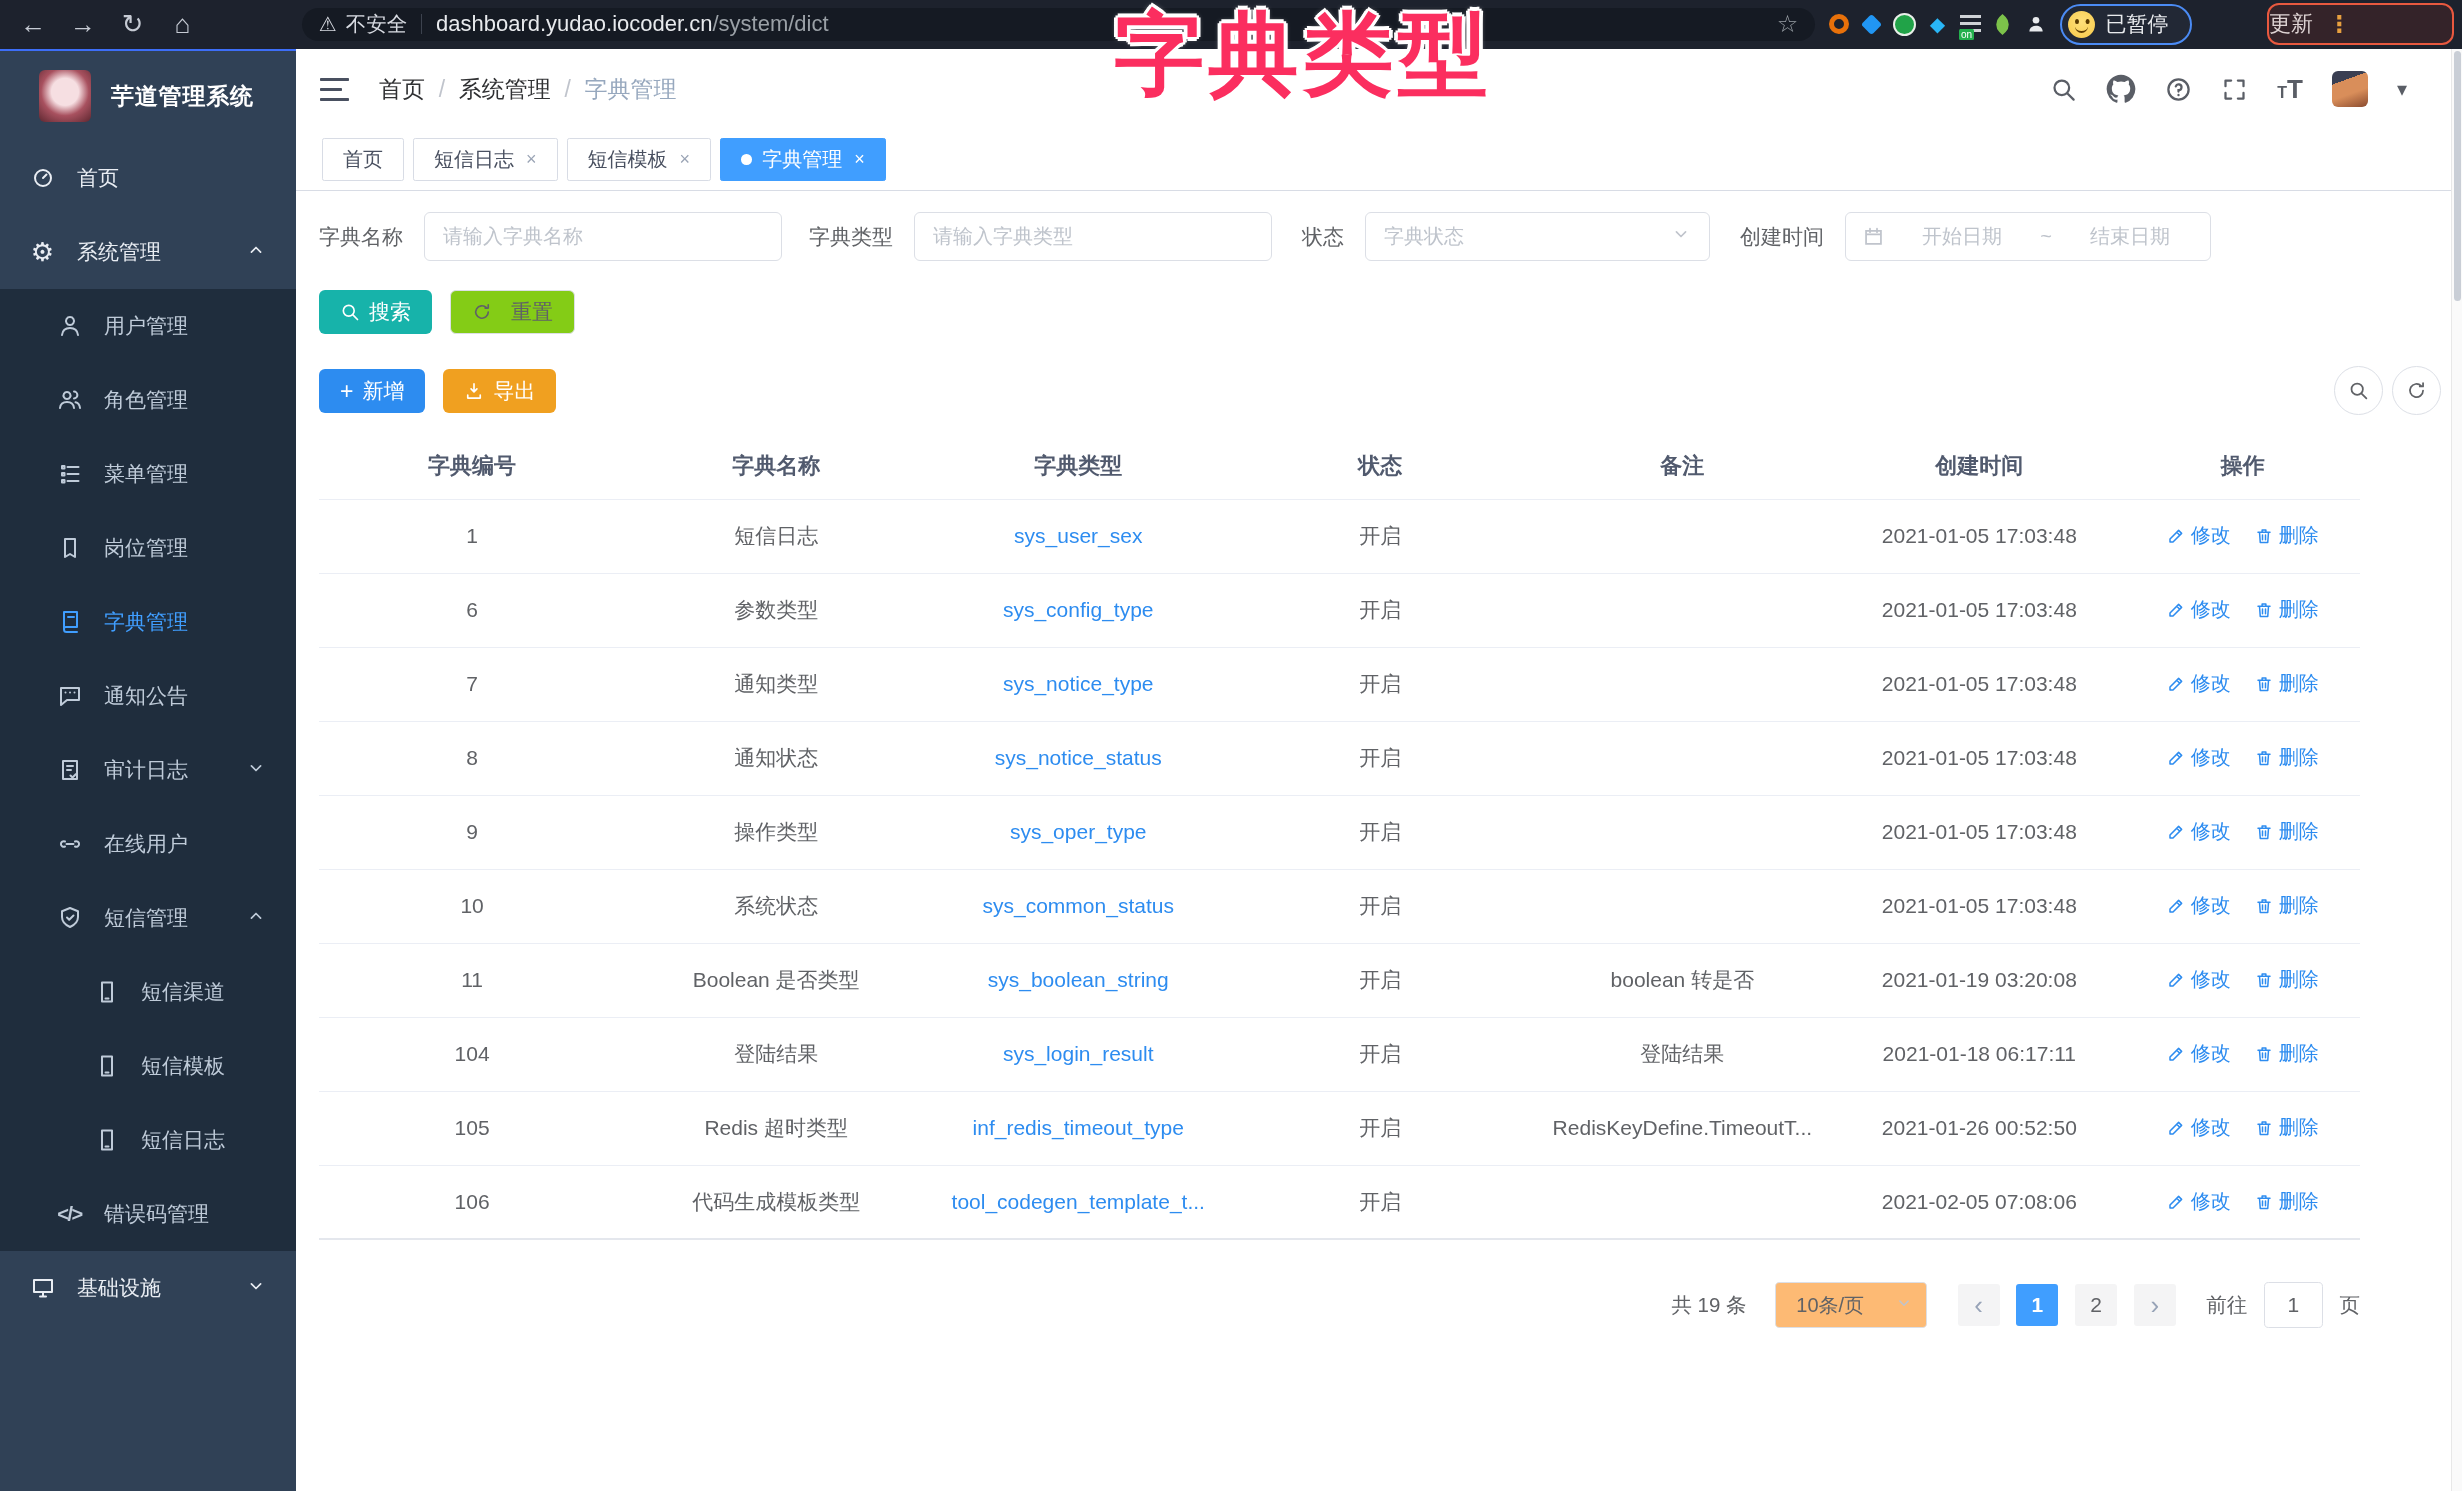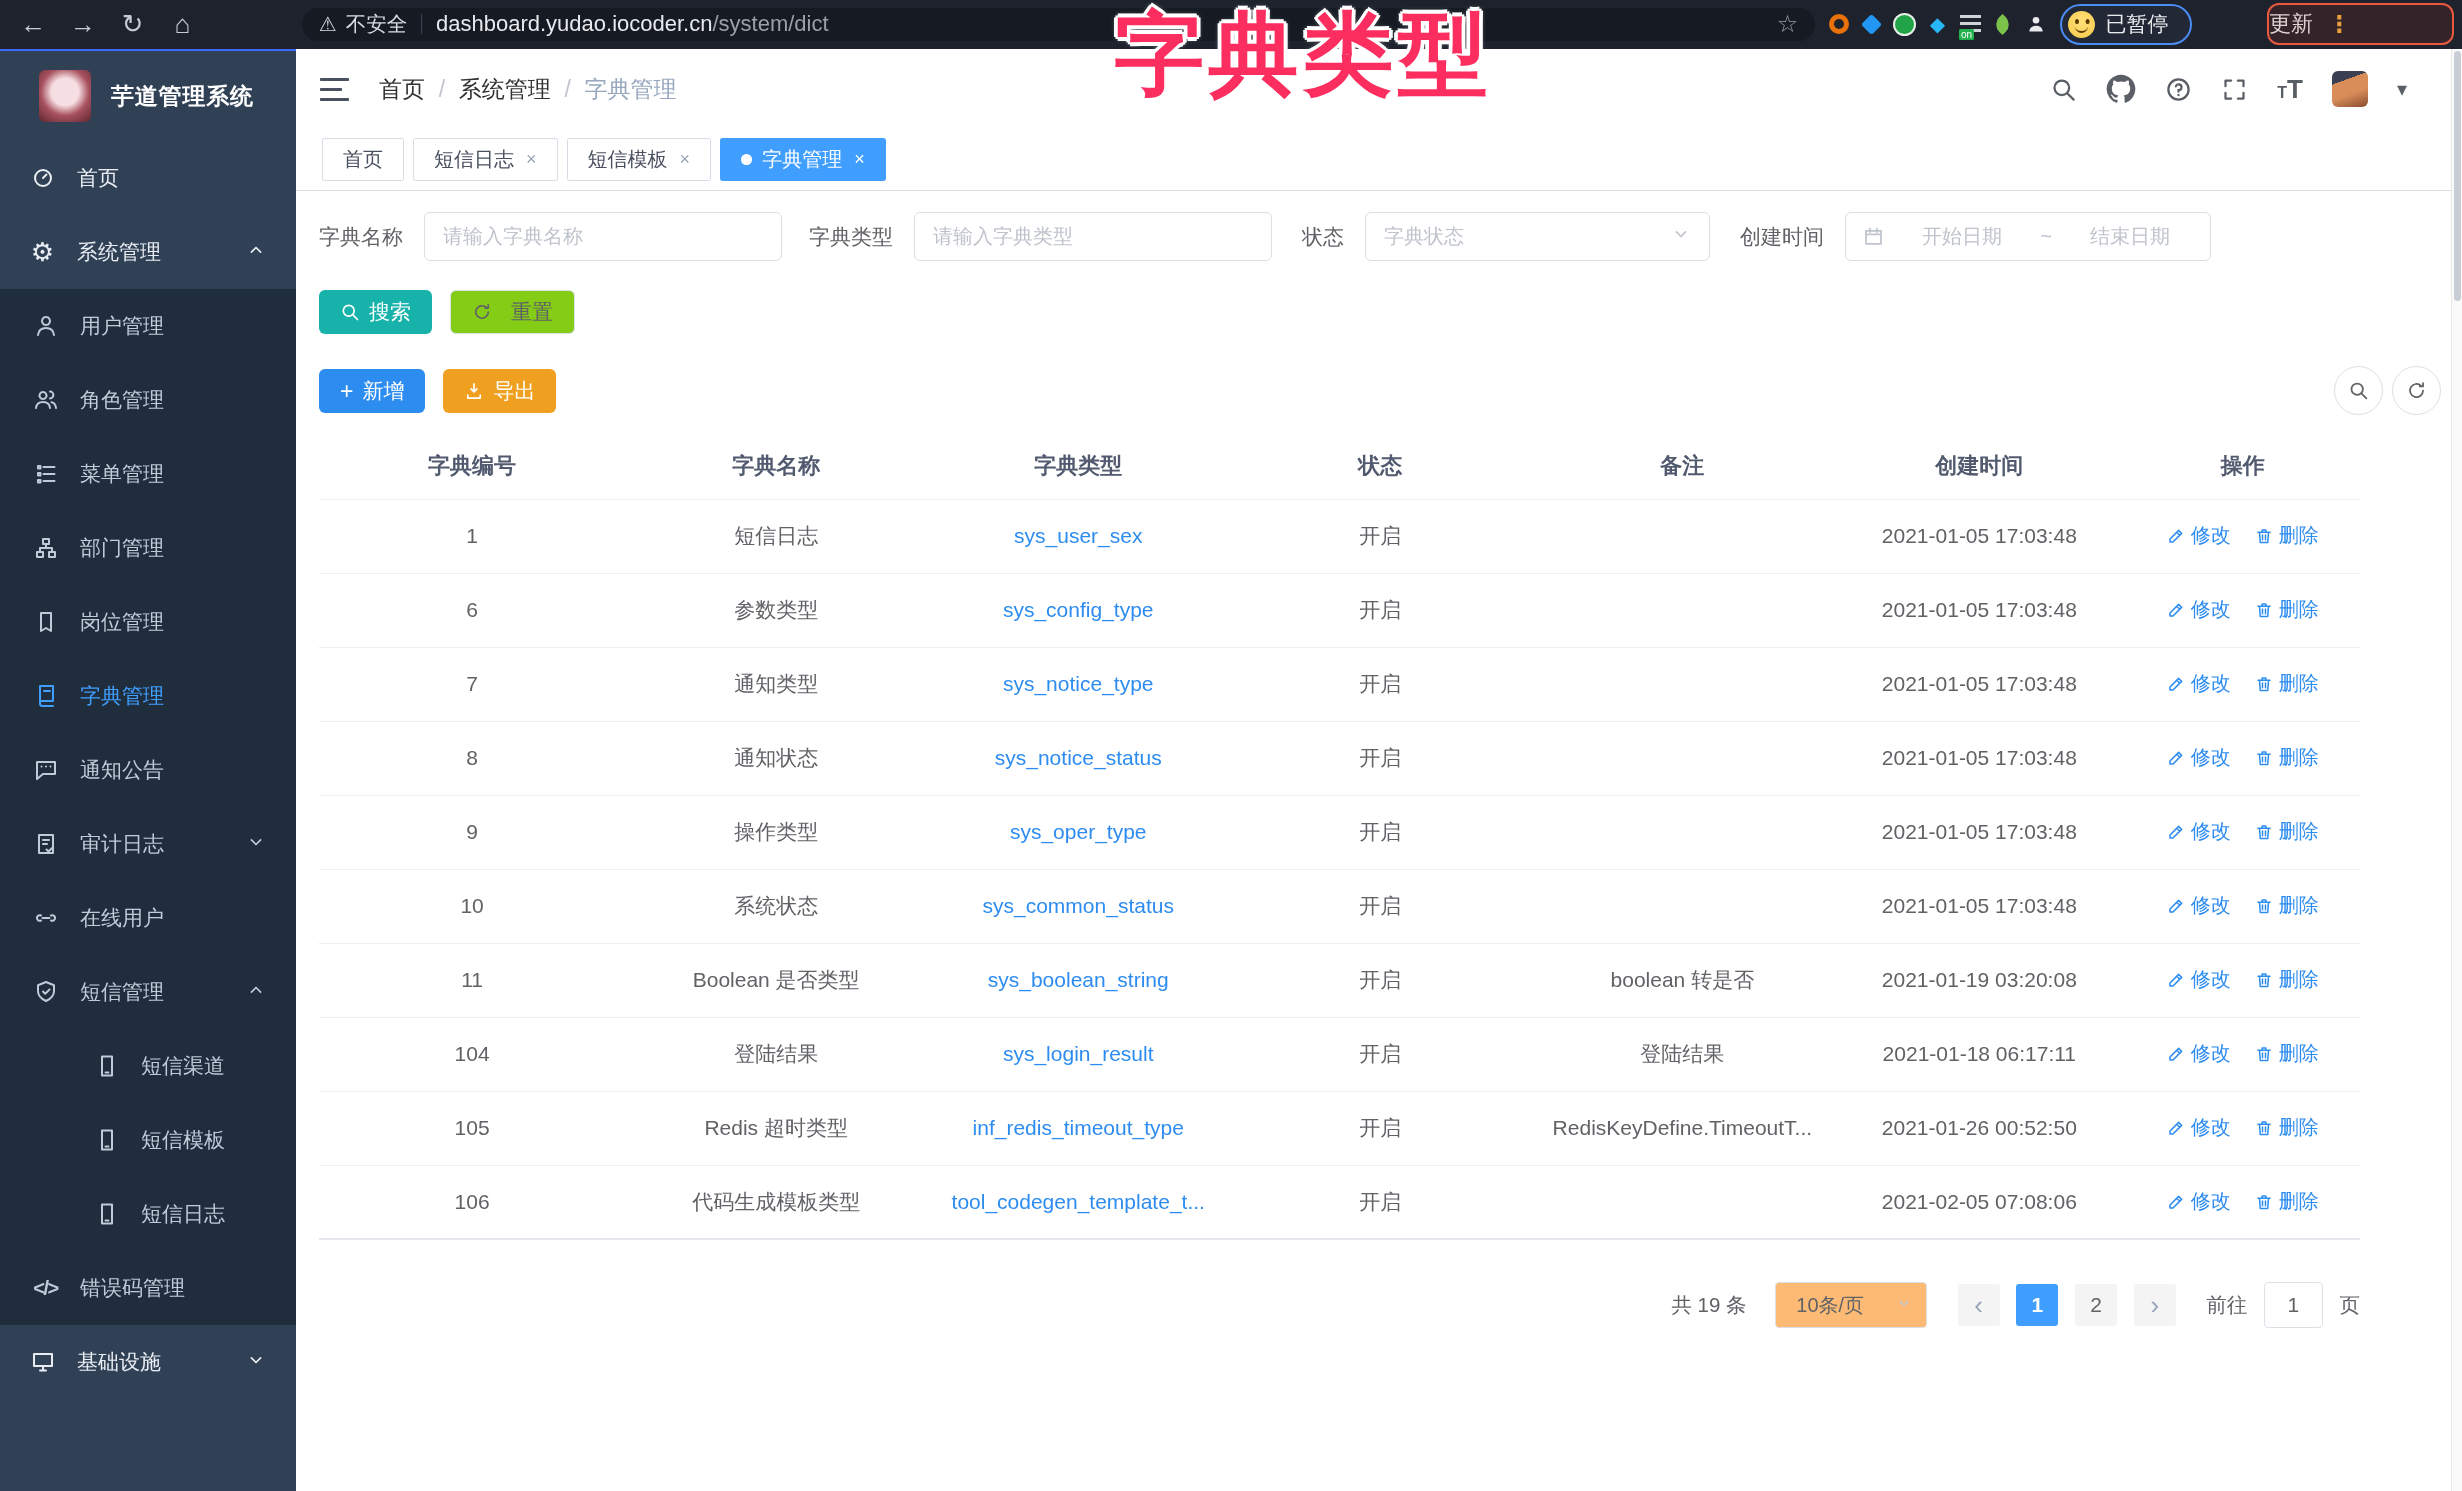--- a/index.html
+++ b/index.html
@@ -39,21 +39,21 @@
   
   .app { position:absolute; top:49px; left:0; width:2462px; height:1443px; display:flex;border-radius:25px; }
 
   
   .sidebar { width:296px; height:100%; background:#304156; border-top:2.3px solid #3d6ef7; flex:0 0 auto; overflow:hidden; }
   .logo-row { height:90px; display:flex; align-items:center; padding-left:39px; gap:20px; }
   .logo-img { width:52px; height:52px; border-radius:6px; background:radial-gradient(circle at 50% 42%, #f6dfe2 0 34%, #a8515f 60%, #5d2730 100%); flex:0 0 auto; }
   .logo-title { color:#fff; font-size:23px; font-weight:bold; letter-spacing:0.8px; }
   .menu-item { height:74px; display:flex; align-items:center; gap:21px; color:#bfcbd9; font-size:21px; cursor:pointer; }
   .menu-item.lvl0 { padding-left:29px; background:#304156; color:#e9edf3; }
-  .menu-item.lvl1 { padding-left:32px; background:#1f2d3d; }
+  .menu-item.lvl1 { padding-left:56px; background:#1f2d3d; }
   .menu-item.lvl2 { padding-left:93px; background:#1f2d3d; }
   .menu-item.active { color:#409eff; }
   .mi-icon { width:27px; height:27px; display:flex; align-items:center; justify-content:center; flex:0 0 auto; }
   .mi-icon svg { width:24px; height:24px; }
   .glyph { font-size:26px; line-height:1; }
   .glyph-code { font-size:20px; font-weight:bold; letter-spacing:-1.5px; }
   .mi-chevron { margin-left:auto; margin-right:30px; }
   .mi-chevron svg { width:20px; height:20px; }
 
   
@@ -243,28 +243,20 @@
             <span class="mi-icon">
               <svg viewBox="0 0 24 24" fill="none" stroke="currentColor" stroke-width="2" stroke-linecap="round" stroke-linejoin="round">
                 <path d="M9.5 5h11M9.5 12h11M9.5 19h11M4 4h2.5v2.5H4zM4 11h2.5v2.5H4zM4 18h2.5v2.5H4z"></path>
               </svg>
             </span>
             <span class="mi-label">菜单管理</span>
           </div>
           <div class="menu-item lvl1">
             <span class="mi-icon">
               <svg viewBox="0 0 24 24" fill="none" stroke="currentColor" stroke-width="2" stroke-linecap="round" stroke-linejoin="round">
-                <path d="M9 3h6v5H9zM3 16h6v5H3zM15 16h6v5h-6zM12 8v4M6 16v-4h12v4"></path>
-              </svg>
-            </span>
-            <span class="mi-label">部门管理</span>
-          </div>
-          <div class="menu-item lvl1">
-            <span class="mi-icon">
-              <svg viewBox="0 0 24 24" fill="none" stroke="currentColor" stroke-width="2" stroke-linecap="round" stroke-linejoin="round">
                 <path d="M7 3h10v18l-5-3-5 3z"></path>
               </svg>
             </span>
             <span class="mi-label">岗位管理</span>
           </div>
           <div class="menu-item lvl1 active">
             <span class="mi-icon">
               <svg viewBox="0 0 24 24" fill="none" stroke="currentColor" stroke-width="2" stroke-linecap="round" stroke-linejoin="round">
                 <path d="M6 2h13v15H8a2 2 0 0 0-2 2.5V2zM6 19.5A2.5 2.5 0 0 0 8.5 22H19M10 7h6"></path>
               </svg>

